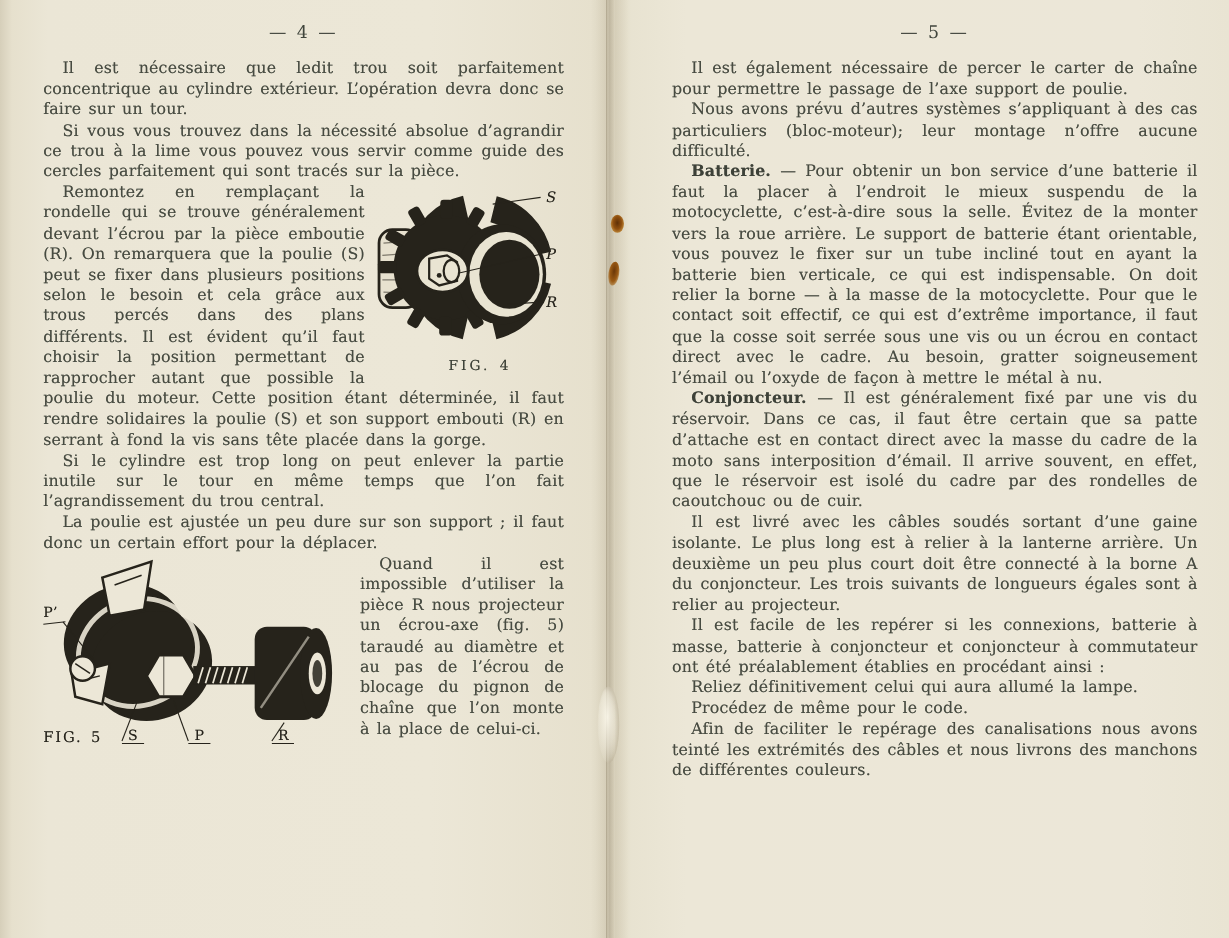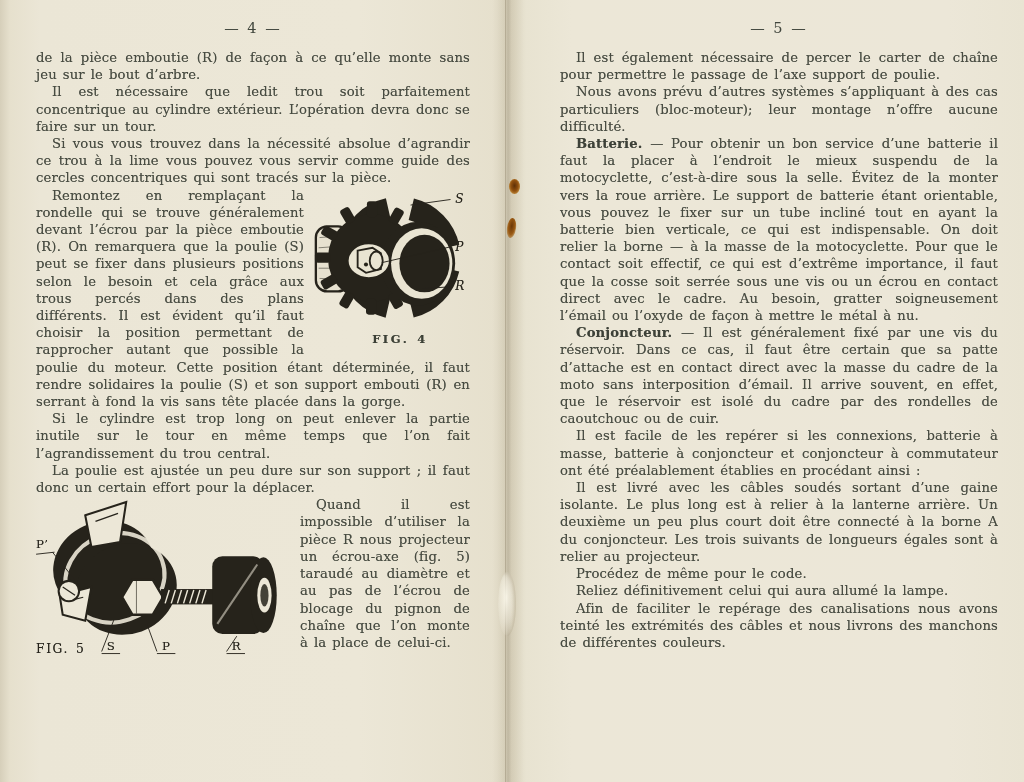--- a/index.html
+++ b/index.html
@@ -58,37 +58,35 @@
   p.indent{text-indent:16px;}
   .section{margin-top:13px;}
   .lead{font-weight:bold;color:#3d4138;margin-top:21px;}
   .ital{}
   .figure{position:relative;}
   .fig4{float:right;width:156px;margin:2px 0 2px 10px;text-align:center;}
   .fig5{float:left;width:256px;margin:2px 12px 0 -4px;}
   .fig-caption{
     font-size:11.5px;letter-spacing:2.5px;color:#3c4036;margin-top:4px;
     font-family:"DejaVu Serif","Liberation Serif",serif;
-    font-weight:bold;
   }
   svg{display:block;}
   .clear{clear:both;}
 </style>
 </head>
 <body>
 
 <div class="book">
 
   <div class="page page-left">
     <div class="content">
       <div class="page-number">— 4 —</div>
 
-      <p class="bodytext">de la pièce emboutie (R) de façon à ce qu’elle monte sans jeu sur le bout d’arbre.</p>
       <p class="bodytext indent">Il est nécessaire que ledit trou soit parfaitement concentrique au cylindre extérieur. L’opération devra donc se faire sur un tour.</p>
-      <p class="bodytext indent">Si vous vous trouvez dans la nécessité absolue d’agrandir ce trou à la lime vous pouvez vous servir comme guide des cercles concentriques qui sont tracés sur la pièce.</p>
+      <p class="bodytext indent">Si vous vous trouvez dans la nécessité absolue d’agrandir ce trou à la lime vous pouvez vous servir comme guide des cercles parfaitement qui sont tracés sur la pièce.</p>
 
       <p class="bodytext indent">
         <span class="figure fig4">
           <svg width="156" height="138" viewBox="0 0 168 148">
             <g fill="none">
 
               <g>
                 <rect x="2" y="40" width="36" height="70" rx="12" fill="#e7e1cf" stroke="#26231b" stroke-width="2.5"></rect>
                 <line x1="6" y1="52" x2="32" y2="50" stroke="#26231b" stroke-width="1" opacity=".55"></line>
                 <line x1="5" y1="63" x2="33" y2="61" stroke="#26231b" stroke-width="1" opacity=".55"></line>
@@ -236,24 +234,24 @@
 
       <p class="bodytext indent section">
         <span class="lead">Batterie.</span><span> — </span><span>Pour obtenir un bon service d’une batterie il faut la placer à l’endroit le mieux suspendu de la motocyclette, c’est-à-dire sous la selle. Évitez de la monter vers la roue arrière. Le support de batterie étant orientable, vous pouvez le fixer sur un tube incliné tout en ayant la batterie bien verticale, ce qui est indispensable. On doit relier la borne — à la masse de la motocyclette. Pour que le contact soit effectif, ce qui est d’extrême importance, il faut que la cosse soit serrée sous une vis ou un écrou en contact direct avec le cadre. Au besoin, gratter soigneusement l’émail ou l’oxyde de façon à mettre le métal à nu.</span>
       </p>
 
       <p class="bodytext indent section">
         <span class="lead">Conjoncteur.</span><span> — </span><span>Il est généralement fixé par une vis du réservoir. Dans ce cas, il faut être certain que sa patte d’attache est en contact direct avec </span><span class="ital">la masse du cadre</span><span> de la moto sans interposition d’émail. Il arrive souvent, en effet, que le réservoir est isolé du cadre par des rondelles de caoutchouc ou de cuir.</span>
       </p>
 
 
+      <p class="bodytext indent">Il est livré avec les câbles soudés sortant d’une gaine isolante. Le plus long est à relier à la lanterne arrière. Un deuxième un peu plus court doit être connecté à la borne A du conjoncteur. Les trois suivants de longueurs égales sont à relier au projecteur.</p>
       <p class="bodytext indent">Il est facile de les repérer si les connexions, batterie à masse, batterie à conjoncteur et conjoncteur à commutateur ont été préalablement établies en procédant ainsi :</p>
-      <p class="bodytext indent">Il est livré avec les câbles soudés sortant d’une gaine isolante. Le plus long est à relier à la lanterne arrière. Un deuxième un peu plus court doit être connecté à la borne A du conjoncteur. Les trois suivants de longueurs égales sont à relier au projecteur.</p>
+      <p class="bodytext indent">Reliez définitivement celui qui aura allumé la lampe.</p>
       <p class="bodytext indent">Procédez de même pour le code.</p>
-      <p class="bodytext indent">Reliez définitivement celui qui aura allumé la lampe.</p>
       <p class="bodytext indent">Afin de faciliter le repérage des canalisations nous avons teinté les extrémités des câbles et nous livrons des manchons de différentes couleurs.</p>
     </div>
   </div>
 
   <div class="gutter-shadow"></div>
   <div class="gutter-line"></div>
   <div class="emboss"></div>
   <div class="stain stain-1"></div>
   <div class="stain stain-2"></div>
 

